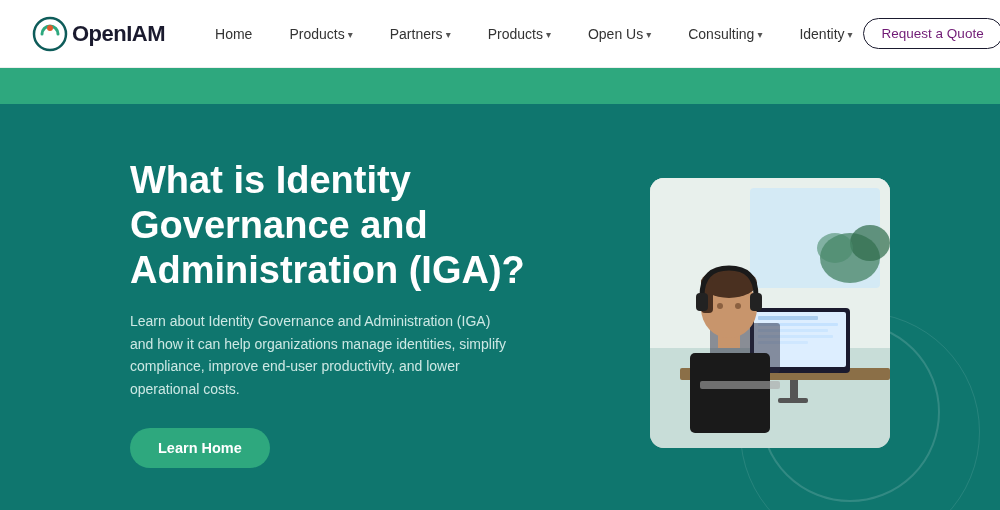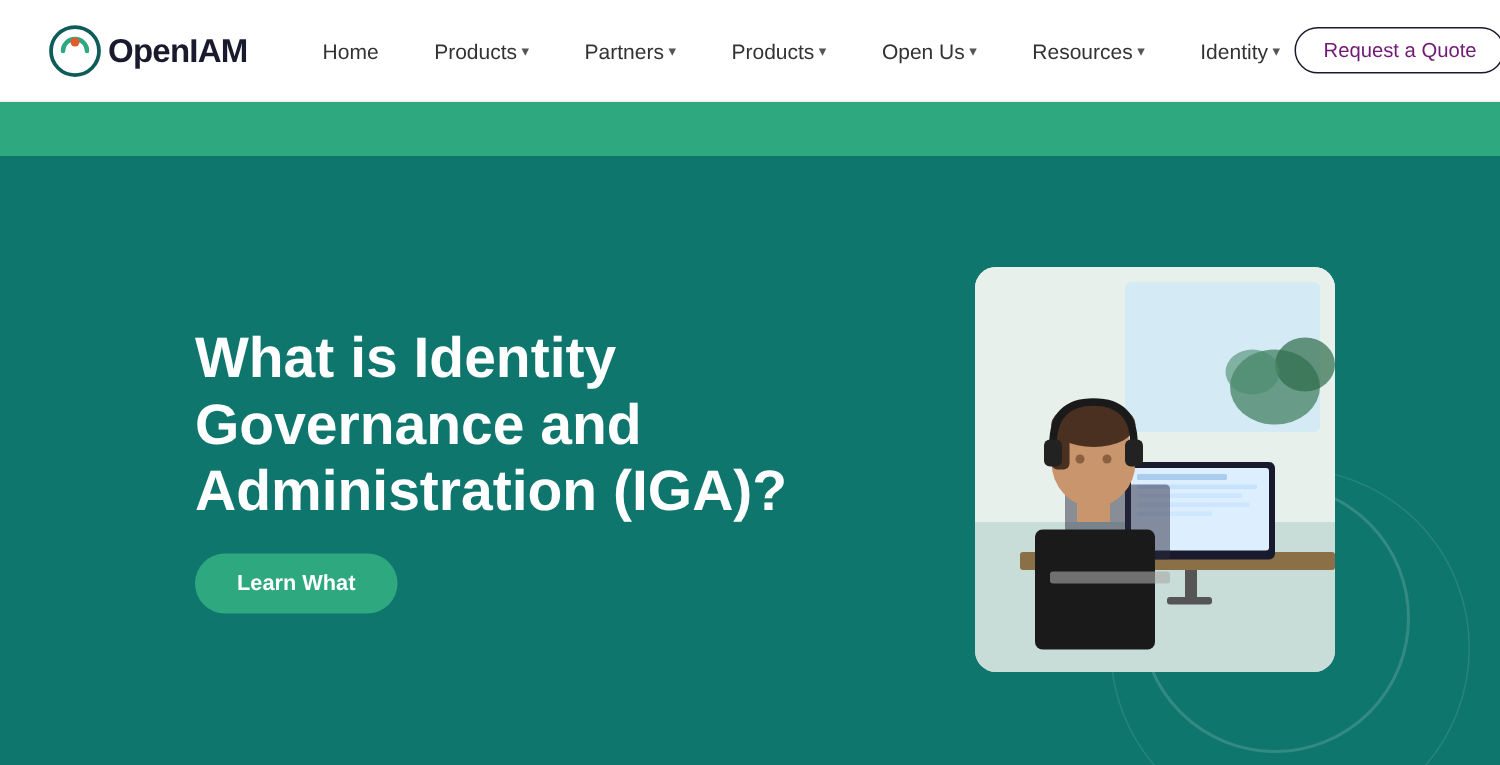--- a/index.html
+++ b/index.html
@@ -188,38 +188,39 @@
     </div>
     <div class="nav-item">
       <span>Products</span>
       <span class="chevron">▾</span>
     </div>
     <div class="nav-item">
       <span>Open Us</span>
       <span class="chevron">▾</span>
     </div>
     <div class="nav-item">
-      <span>Resources</span>
+      <span>Consulting</span>
       <span class="chevron">▾</span>
     </div>
     <div class="nav-item">
       <span>Identity</span>
       <span class="chevron">▾</span>
     </div>
   </div>
 
   <button class="nav-cta">Request a Quote</button>
 </nav>
 
 <div class="green-banner"></div>
 
 <section class="hero">
   <div class="hero-content">
     <h1 class="hero-title">What is Identity Governance and Administration (IGA)?</h1>
-    <button class="learn-more-btn">Learn What</button>
+    <p class="hero-desc">Learn about Identity Governance and Administration (IGA) and how it can help organizations manage identities, simplify compliance, improve end-user productivity, and lower operational costs.</p>
+    <button class="learn-more-btn">Learn Home</button>
   </div>
 
   <div class="hero-image-wrap">
     <div class="hero-image-box">
       
       <svg width="240" height="270" viewBox="0 0 240 270" xmlns="http://www.w3.org/2000/svg">
 
         <rect width="240" height="270" fill="#c8ddd8"></rect>
 
         <rect x="0" y="0" width="240" height="170" fill="#e8f0ec"></rect>

